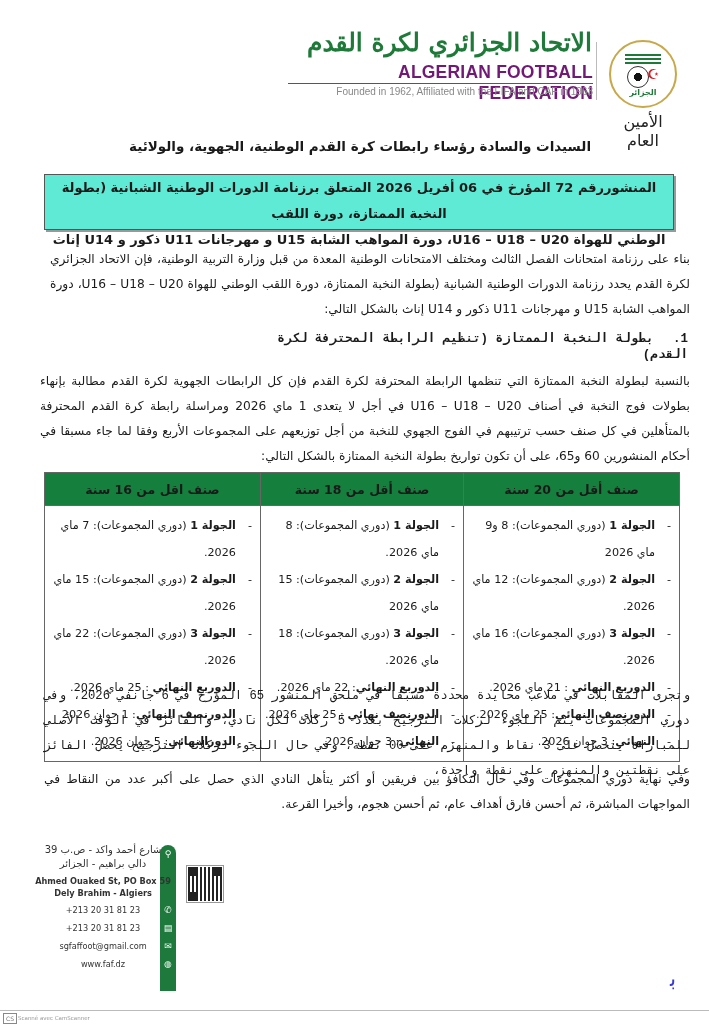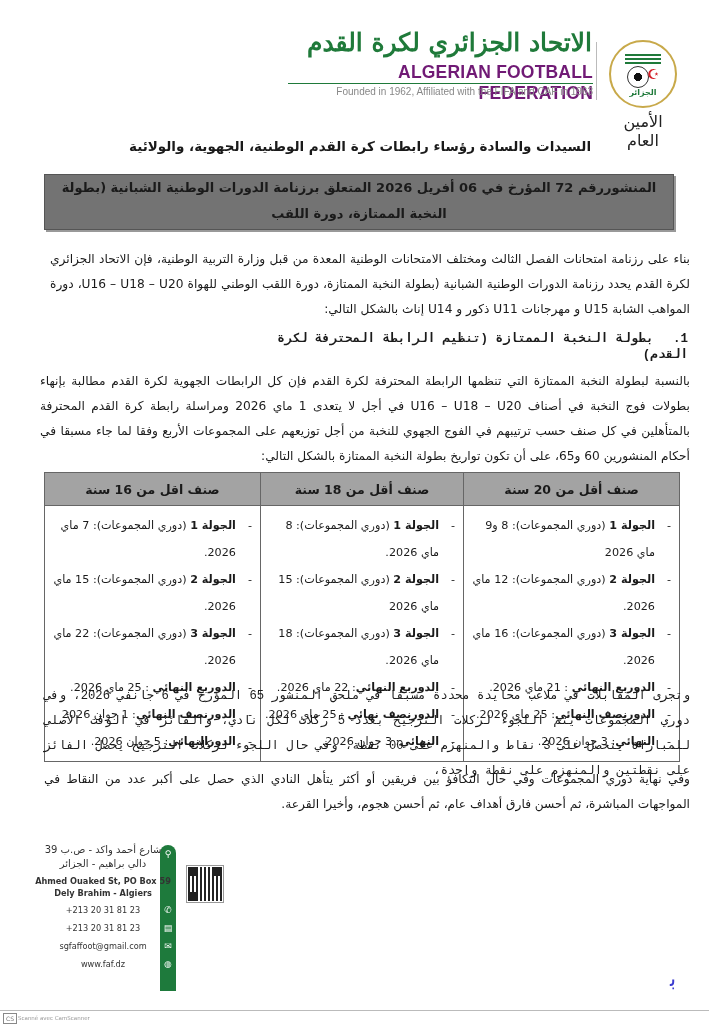--- a/index.html
+++ b/index.html
@@ -20,32 +20,32 @@
   .org-ar { left:300px; top:28px; width:292px; text-align:right; font-family:"DejaVu Serif", serif;
             font-size:25px; font-weight:bold; color:#1f7a3a; direction:rtl; }
   .org-en { left:288px; top:62px; width:305px; text-align:right; font-family:"Liberation Sans", sans-serif;
             font-size:17.5px; font-weight:bold; color:#701a75; letter-spacing:0.2px; }
   .org-line { left:288px; top:83px; width:305px; height:1px; background:#1f7a3a; }
   .org-found { left:288px; top:86px; width:305px; text-align:right; font-family:"Liberation Sans", sans-serif;
                font-size:10px; color:#888; }
   
   .addressee { left:100px; top:138px; width:520px; text-align:center; direction:rtl; font-weight:bold; font-size:13.5px; }
   
-  .subject { left:44px; top:174px; width:628px; height:54px; background:#737373; border:1px solid #555;
+  .subject { left:44px; top:174px; width:628px; height:54px; background:#5eead4; border:1px solid #555;
              box-shadow:2px 2px 0 #999; direction:rtl; text-align:center; font-weight:bold; font-size:13px; line-height:26px; }
   
   .para { direction:rtl; text-align:justify; font-size:12.2px; line-height:25px; }
   .p1 { left:50px; top:247px; width:640px; }
   .sec1 { left:250px; top:330px; width:438px; direction:rtl; text-align:right; font-weight:bold; font-size:12.5px;font-family:Liberation Mono, monospace; }
   .sec1 .num { margin-left:12px; }
   .p2 { left:40px; top:369px; width:650px; }
   
   .tbl { left:44px; top:472px; width:636px; border-collapse:collapse; direction:rtl; }
   .tbl table { width:100%; border-collapse:collapse; }
-  .tbl th { background:#a3a3a3; border:1px solid #666; height:30px; font-size:12.5px; font-weight:bold; }
+  .tbl th { background:#15803d; border:1px solid #666; height:30px; font-size:12.5px; font-weight:bold; }
   .tbl td { border:1px solid #666; vertical-align:top; padding:6px 6px 6px 4px; font-size:11.2px; }
   .tbl ul { list-style:none; margin:0; padding:0; }
   .tbl li { line-height:27px; position:relative; padding-right:18px; }
   .tbl li::before { content:"-"; position:absolute; right:2px; top:0; }
   .tbl li b { font-weight:bold; }
   .p3 { left:44px; top:684px; width:646px;font-family:Liberation Mono, monospace; }
   .p4 { left:44px; top:767px; width:646px; }
   
   .foot-bar { left:160px; top:845px; width:16px; height:146px; background:#1e7a3c; border-radius:8px 8px 0 0; }
   .foot-icon { position:absolute; left:0; width:16px; text-align:center; color:#fff; font-size:9px; }
@@ -76,20 +76,21 @@
   <div class="logo-ball"></div>
   <div class="logo-crescent">☪</div>
   <div class="logo-ar">الجزائر</div>
 </div>
 <div class="abs sg-label">الأمين العام</div>
 
 <div class="abs addressee">السيدات والسادة رؤساء رابطات كرة القدم الوطنية، الجهوية، والولائية</div>
 
 <div class="abs subject">
   <div>المنشوررقم  72 المؤرخ في 06 أفريل 2026 المتعلق برزنامة الدورات الوطنية الشبانية (بطولة النخبة الممتازة،  دورة  اللقب</div>
+  <div>الوطني للهواة U16 – U18 – U20، دورة المواهب الشابة U15 و مهرجانات  U11 ذكور  و U14 إناث</div>
 </div>
 
 <div class="abs para p1">بناء على رزنامة امتحانات الفصل الثالث ومختلف الامتحانات الوطنية المعدة من قبل وزارة التربية الوطنية، فإن الاتحاد الجزائري لكرة القدم يحدد رزنامة الدورات الوطنية الشبانية (بطولة النخبة الممتازة،  دورة  اللقب الوطني للهواة U16 – U18 – U20، دورة المواهب الشابة U15 و مهرجانات  U11 ذكور  و U14 إناث بالشكل التالي:</div>
 
 <div class="abs sec1">
   <span class="num">1.</span>
   <span>بطولة النخبة الممتازة (تنظيم الرابطة المحترفة لكرة القدم)</span>
 </div>
 <div class="abs para p2">بالنسبة لبطولة النخبة الممتازة التي تنظمها الرابطة المحترفة لكرة القدم فإن كل الرابطات الجهوية لكرة القدم مطالبة بإنهاء بطولات فوج النخبة في أصناف U16 – U18 – U20 في أجل لا يتعدى 1 ماي 2026 ومراسلة رابطة كرة القدم المحترفة بالمتأهلين في كل صنف حسب ترتيبهم في الفوج الجهوي للنخبة من أجل توزيعهم على المجموعات الأربع وفقا لما جاء مسبقا في أحكام المنشورين 60 و65، على أن تكون تواريخ بطولة النخبة الممتازة بالشكل التالي:</div>
 

